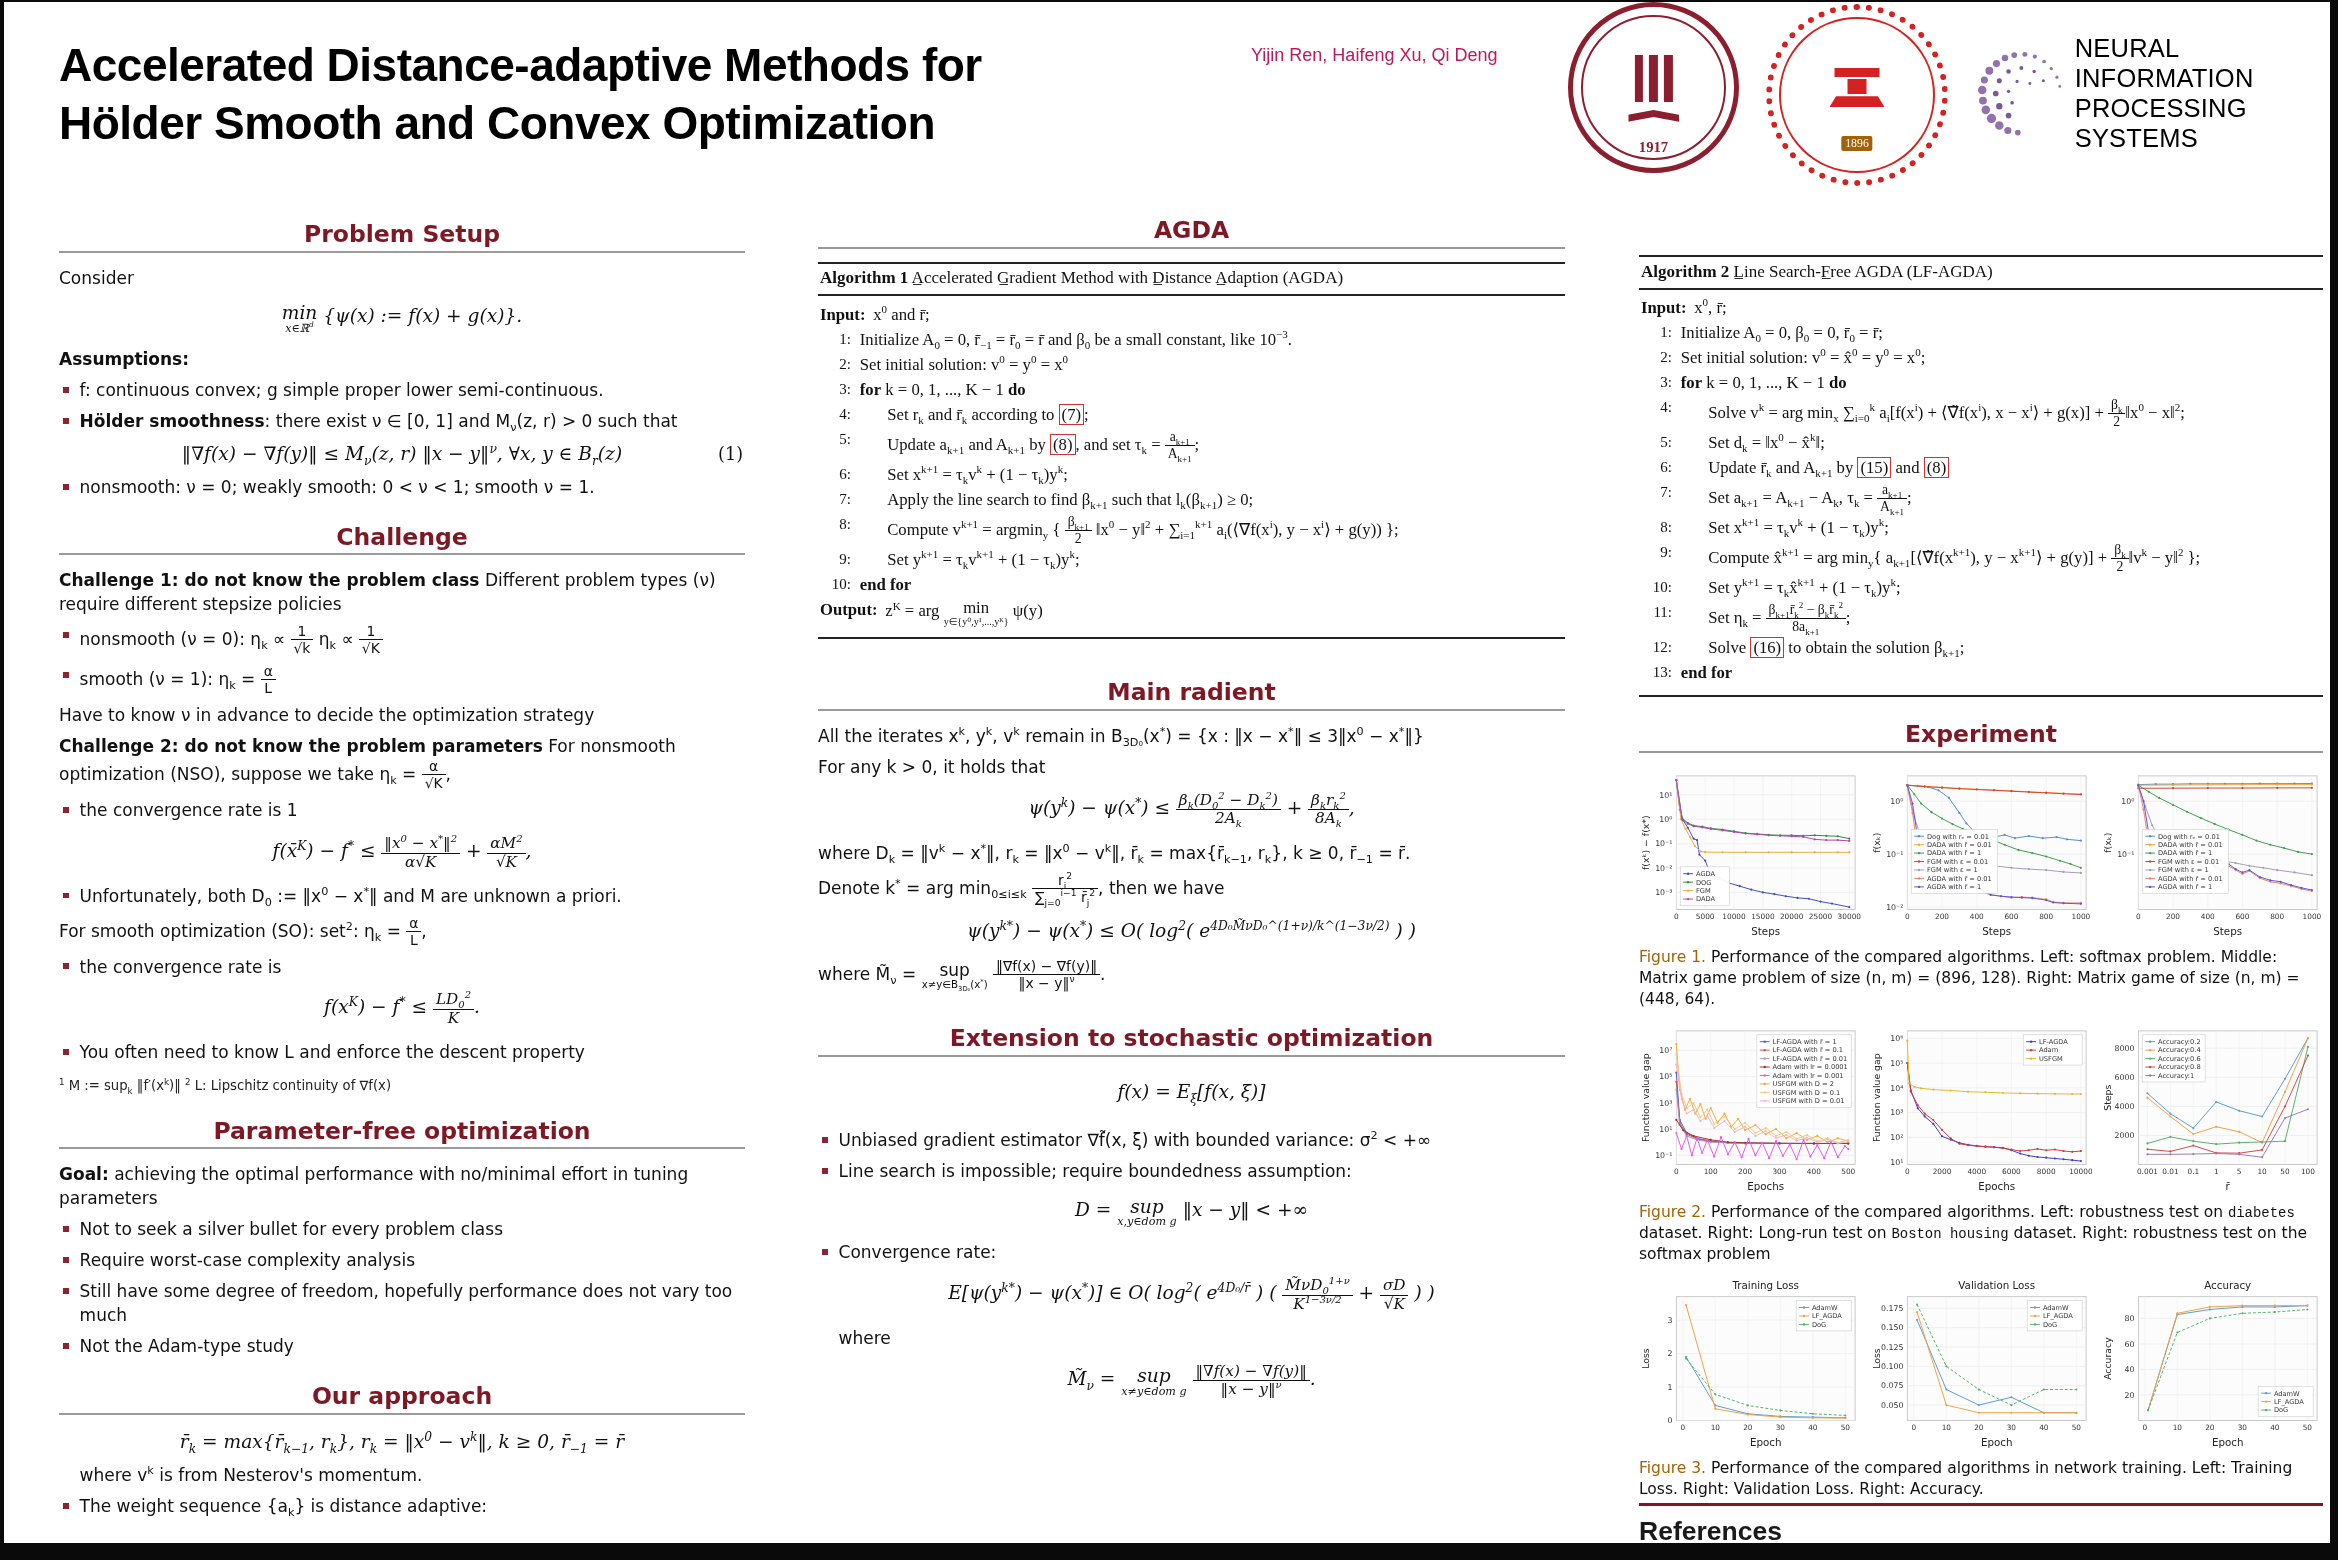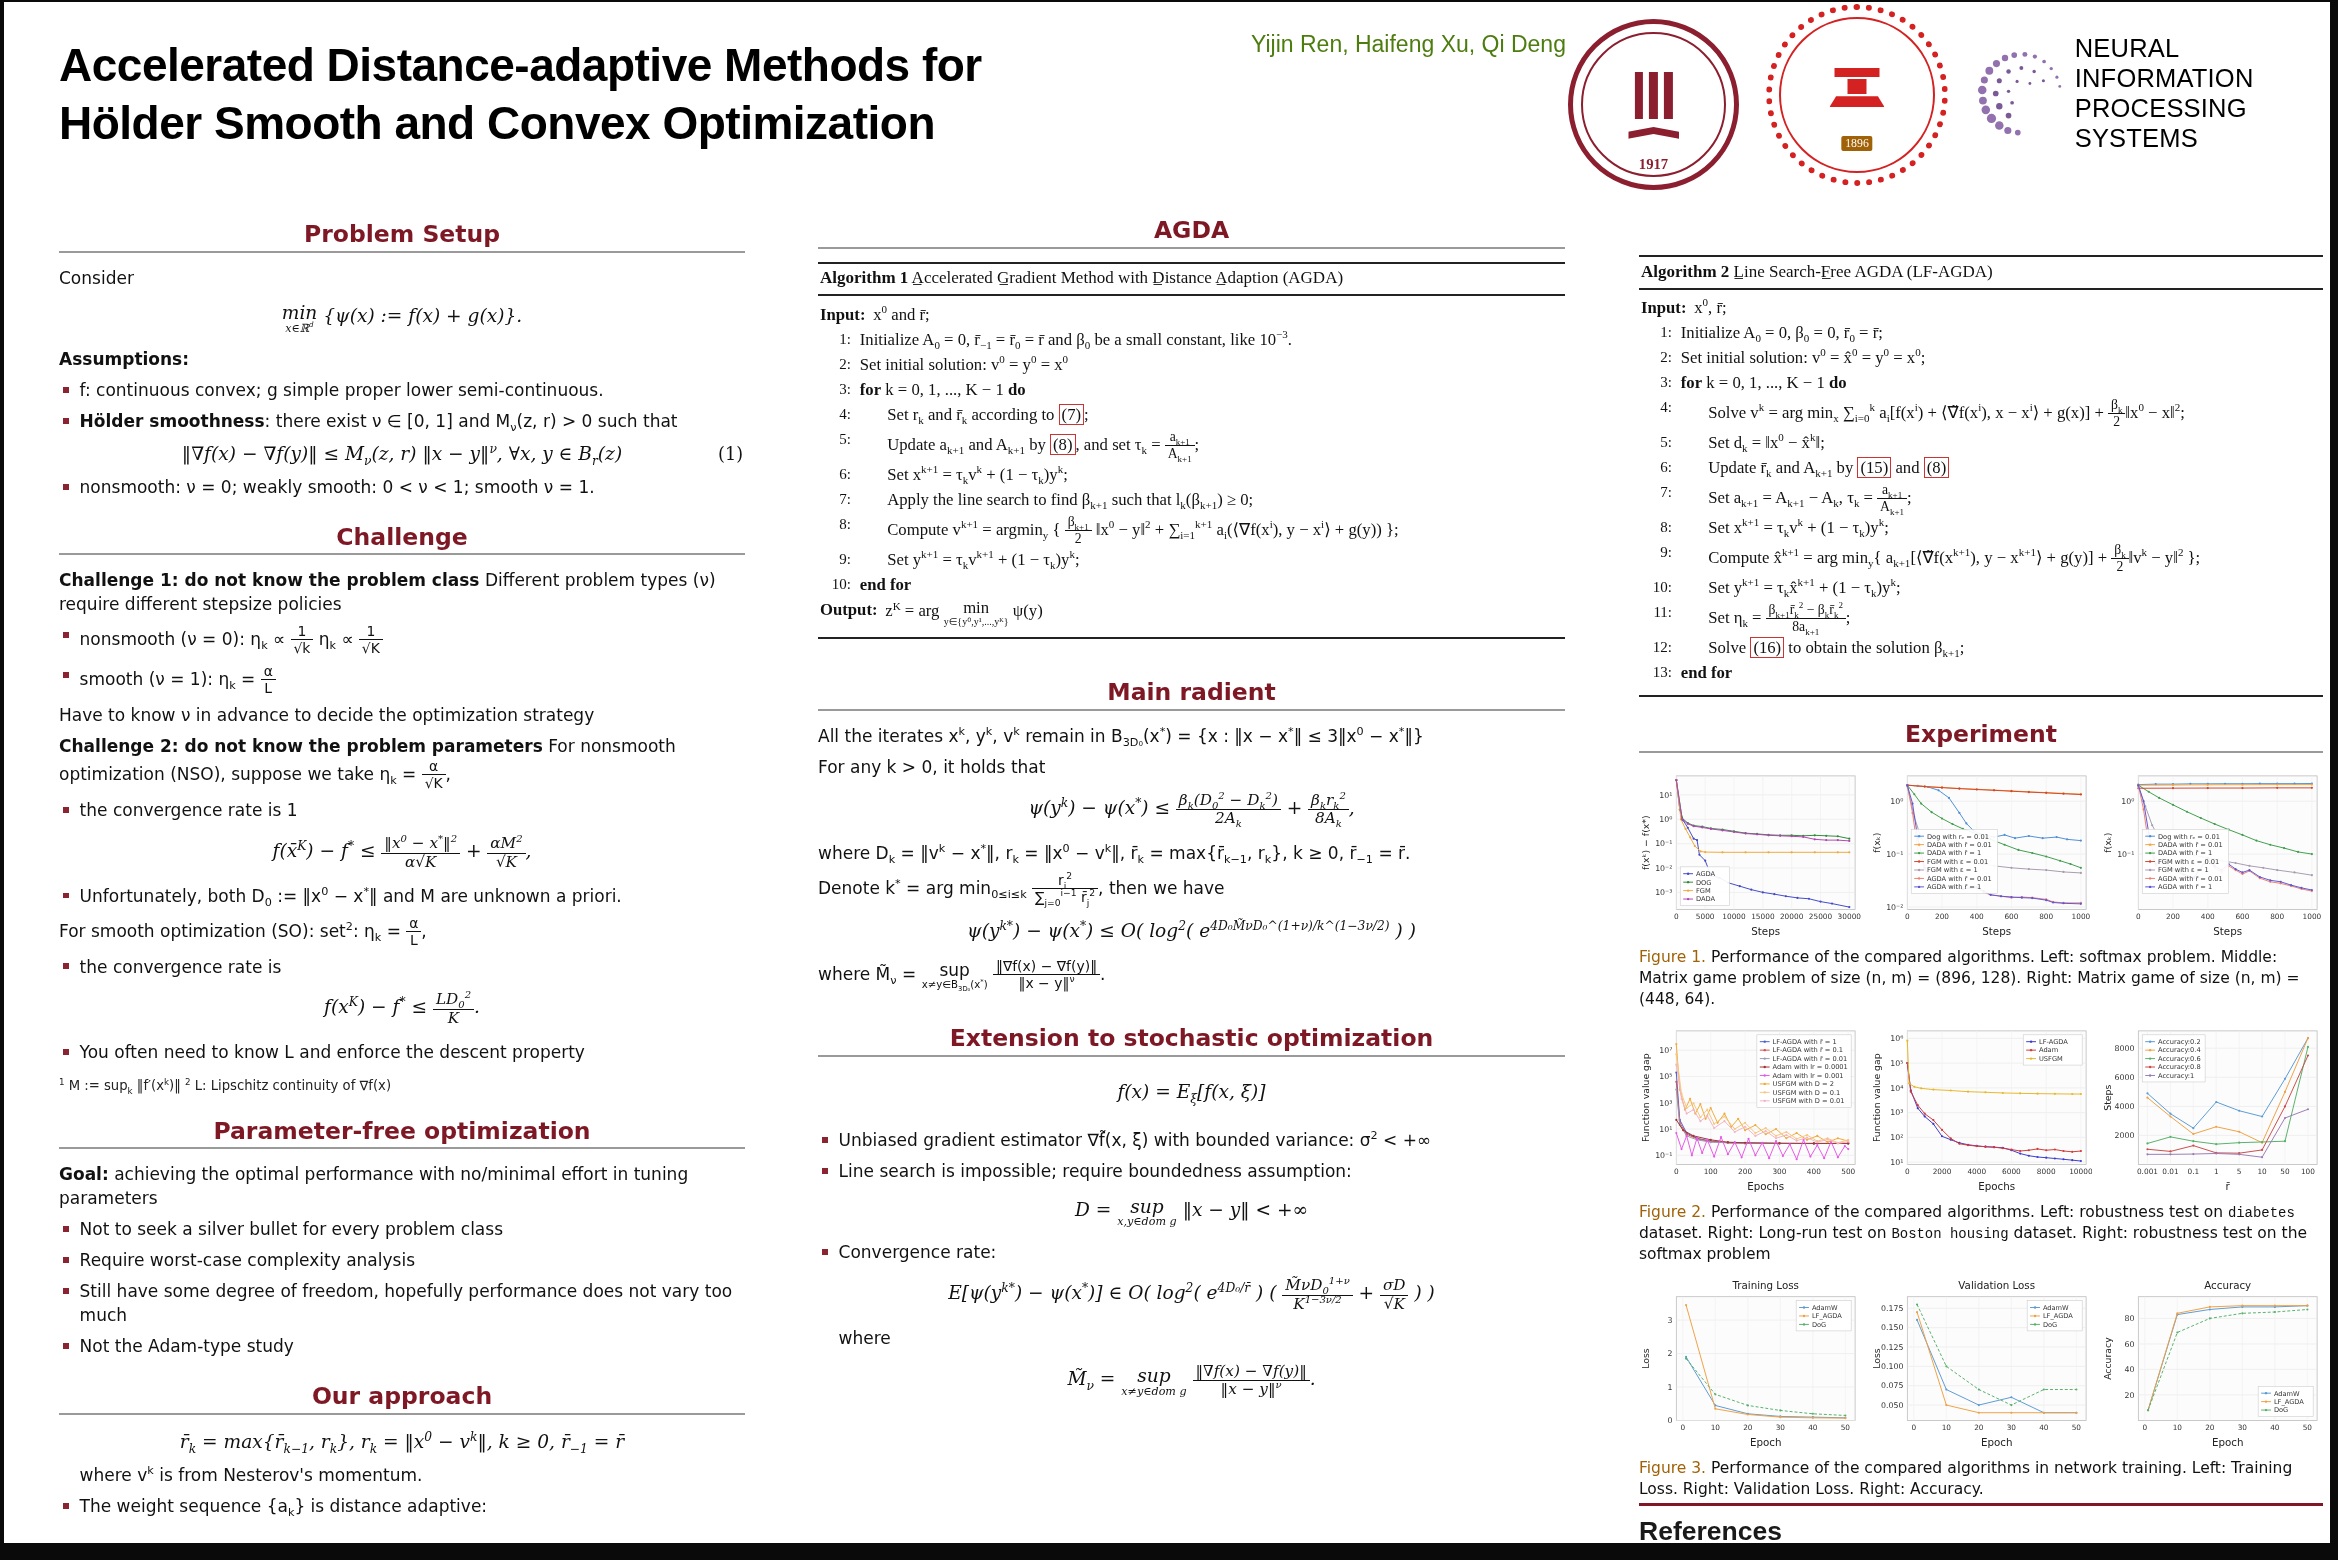--- a/index.html
+++ b/index.html
@@ -1,23 +1,23 @@
 <!DOCTYPE html>
 <html><head>
 <meta charset="utf-8">
 <style>
   html,body{margin:0;padding:0;background:#000;}
   .poster{position:relative;width:2339px;height:1560px;box-sizing:border-box;background:#fff;
     border-left:4.9px solid #0a0a0a;border-top:2.9px solid #0a0a0a;border-right:9.8px solid #0a0a0a;border-bottom:17.6px solid #0a0a0a;
     font-family:"DejaVu Sans",sans-serif;color:#111;overflow:hidden;}
   
   .title{position:absolute;left:55px;top:35px;font-family:"Liberation Sans",sans-serif;font-weight:bold;font-size:46px;line-height:1.25;letter-spacing:-0.5px;color:#000;}
-  .authors{position:absolute;left:1247px;top:29px;font-family:"Liberation Sans",sans-serif;font-size:23px;color:#4d7c0f;}
+  .authors{position:absolute;left:1247px;top:43px;font-family:"Liberation Sans",sans-serif;font-size:18px;color:#be185d;}
   .seal{position:absolute;border-radius:50%;box-sizing:border-box;}
-  .seal-sufe{left:1564px;top:17px;width:171px;height:171px;border:5.9px solid #8c1f2f;}
+  .seal-sufe{left:1564px;top:0;width:171px;height:171px;border:5.9px solid #8c1f2f;}
   .seal-sufe::before{content:"";position:absolute;inset:7.8px;border:2px solid #8c1f2f;border-radius:50%;}
   .s-emblem{position:absolute;left:50%;top:30%;transform:translateX(-50%);display:flex;gap:5.9px;}
   .s-emblem span{width:8.8px;height:47px;background:#8c1f2f;display:block;}
   .s-book{position:absolute;left:50%;top:64%;transform:translateX(-50%);width:51px;height:11.8px;background:#8c1f2f;clip-path:polygon(0 40%,50% 0,100% 40%,100% 100%,50% 60%,0 100%);}
   .s-year{position:absolute;bottom:11.8px;width:100%;text-align:center;color:#8c1f2f;font-weight:bold;font-size:14.7px;font-family:"Liberation Serif",serif;}
   .seal-xjtu{left:1762px;top:2px;width:182px;height:182px;border:6.9px dotted #d42222;}
   .seal-xjtu::before{content:"";position:absolute;inset:6.9px;border:2.9px solid #d42222;border-radius:50%;}
   .x-anvil{position:absolute;left:50%;top:34%;transform:translateX(-50%);width:59px;height:45px;}
   .x-anvil i{display:block;background:#d42222;}
   .x-a1{width:45px;height:8.8px;margin:0 auto;}

